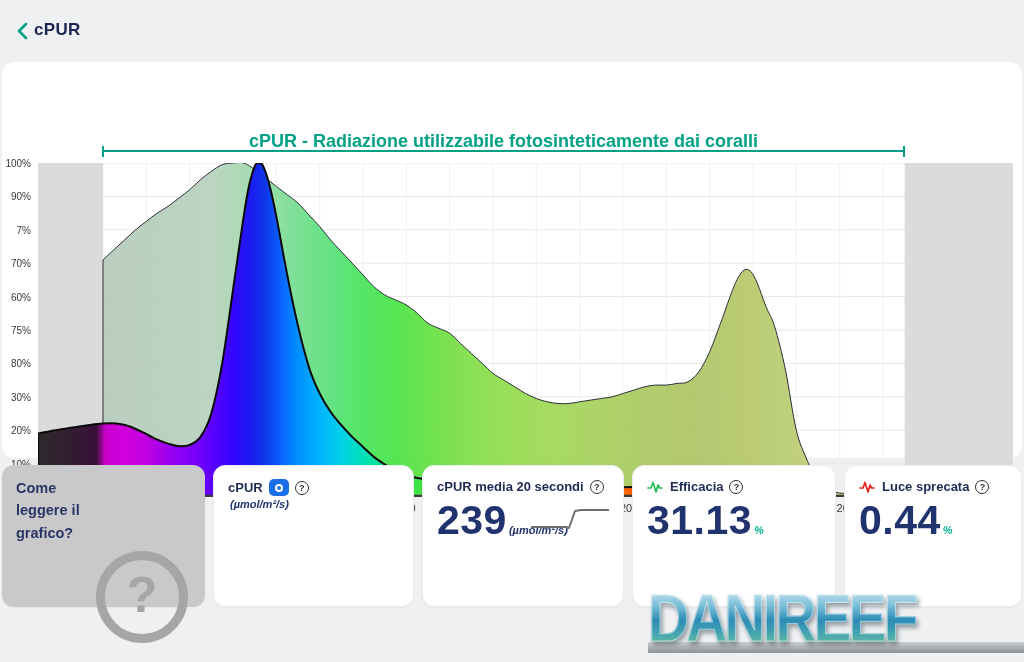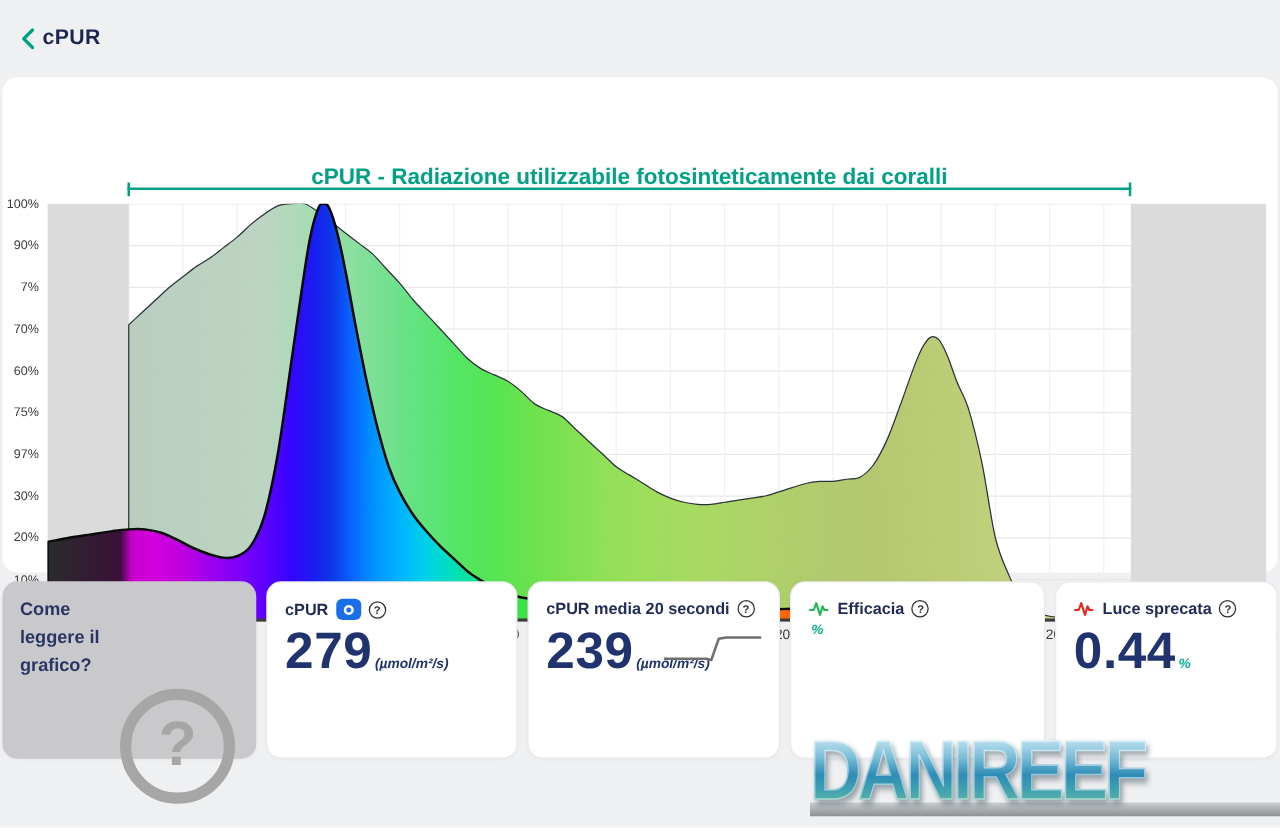--- a/index.html
+++ b/index.html
@@ -85,21 +85,21 @@
     <div class="chart-title">cPUR - Radiazione utilizzabile fotosinteticamente dai coralli</div>
     <div class="bracket">
         <span class="tickL"></span>
         <span class="tickR"></span>
       </div>
     <div id="ylabels">
         <div style="top: 329px;">0%</div>
         <div style="top: 295.6px;">10%</div>
         <div style="top: 262.2px;">20%</div>
         <div style="top: 228.8px;">30%</div>
-        <div style="top: 195.4px;">97%</div>
+        <div style="top: 195.4px;">80%</div>
         <div style="top: 162px;">75%</div>
         <div style="top: 128.6px;">60%</div>
         <div style="top: 95.2px;">70%</div>
         <div style="top: 61.8px;">7%</div>
         <div style="top: 28.4px;">90%</div>
         <div style="top: -5px; text-align: right;">100%</div>
       </div>
     <svg id="plot" width="975" height="334" viewBox="0 0 975 334">
         <defs>
           <linearGradient id="ledGrad" gradientUnits="userSpaceOnUse" x1="0" y1="0" x2="975" y2="0">
@@ -240,21 +240,20 @@
 
   <div class="card card2">
     <div class="card-head">
       <span class="lbl">cPUR</span>
       <span class="badge">
           <span class="ring"></span>
         </span>
       <span class="help">?</span>
     </div>
     <div class="val-row">
-      <span class="val">279</span>
       <span class="unit unit-navy">(µmol/m²/s)</span>
     </div>
   </div>
 
   <div class="card card3">
     <div class="card-head">
       <span class="lbl">cPUR media 20 secondi</span>
       <span class="help">?</span>
     </div>
     <div class="val-row">
@@ -268,20 +267,21 @@
 
   <div class="card card4">
     <div class="card-head">
       <svg class="pulse-icon" id="pulse-efficacia" width="16" height="14" viewBox="0 0 16 14">
         <polyline points="1,8 4,8 6,2.5 9,12 11,5 12.5,8 15,8" fill="none" stroke="#1db954" stroke-width="1.7" stroke-linecap="round" stroke-linejoin="round"></polyline>
       </svg>
       <span class="lbl">Efficacia</span>
       <span class="help">?</span>
     </div>
     <div class="val-row">
+      <span class="val">31.13</span>
       <span class="unit unit-teal">%</span>
     </div>
   </div>
 
   <div class="card card5">
     <div class="card-head">
       <svg class="pulse-icon" id="pulse-luce" width="16" height="14" viewBox="0 0 16 14">
         <polyline points="1,8 4,8 6,2.5 9,12 11,5 12.5,8 15,8" fill="none" stroke="#e8251d" stroke-width="1.7" stroke-linecap="round" stroke-linejoin="round"></polyline>
       </svg>
       <span class="lbl">Luce sprecata</span>

